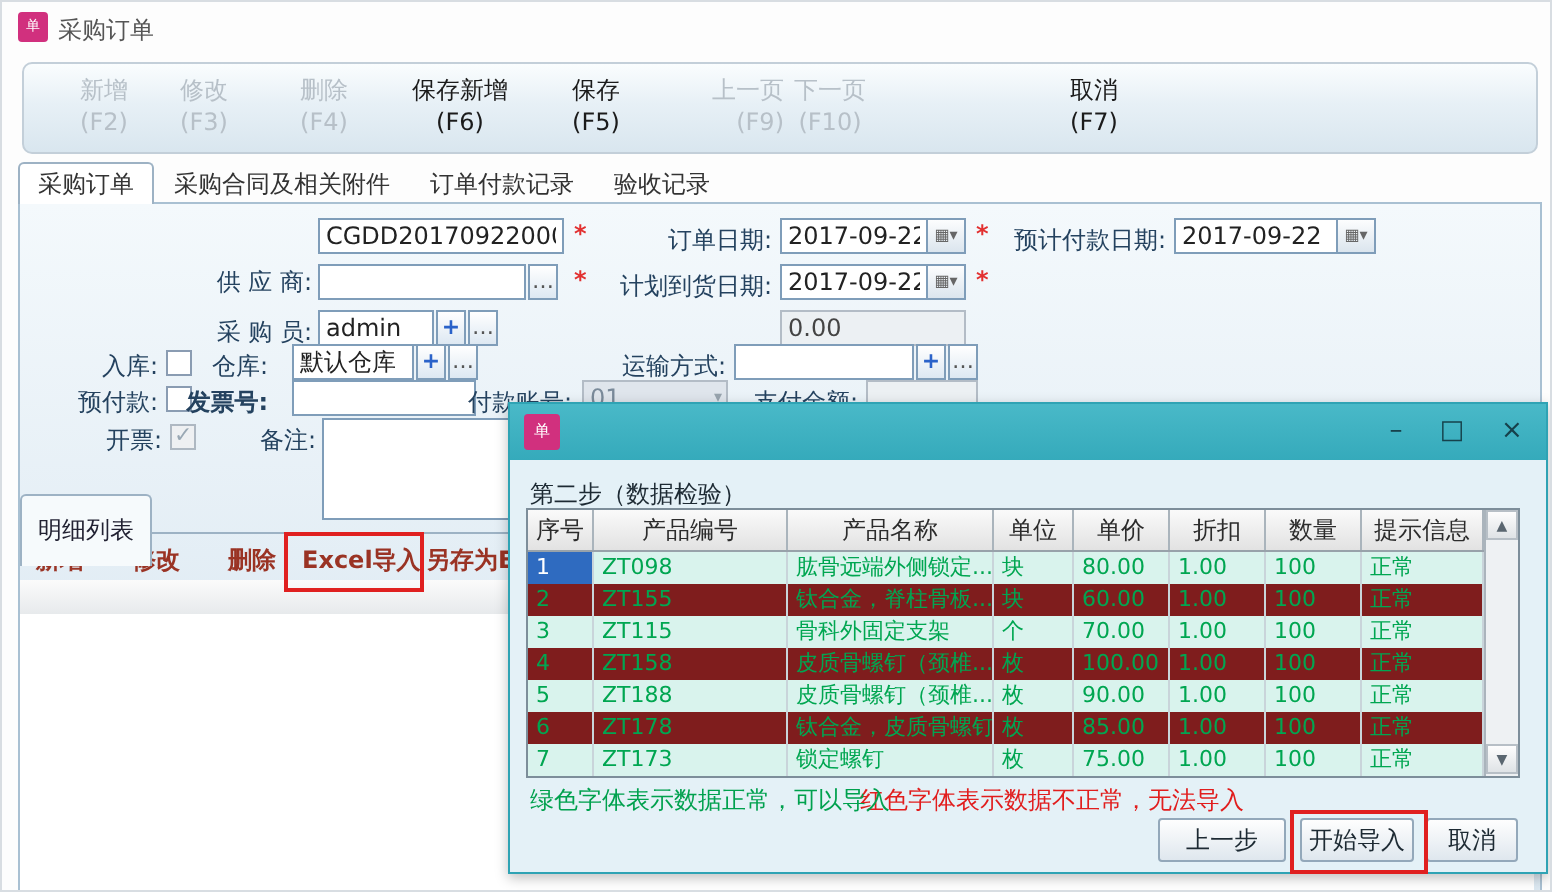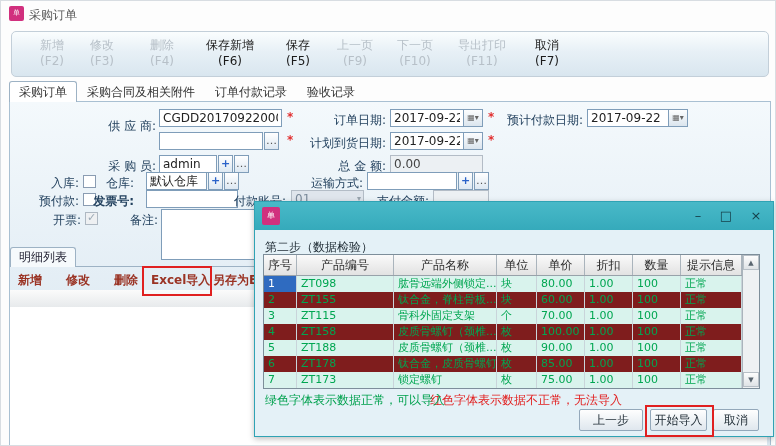--- a/index.html
+++ b/index.html
@@ -36,21 +36,21 @@
          background:linear-gradient(#fcfdfe,#dbe5ee);font-size:8px;color:#666;text-align:center;line-height:16px;}
   .cb{position:absolute;width:13px;height:13px;border:1px solid #8a9cb2;background:#fff;box-sizing:border-box;}
   .cb.dis{background:#eef0f2;border-color:#aeb8c2;}
   .cb.checked::after{content:"✓";position:absolute;left:1px;top:-2px;font-size:11px;color:#9aa8b4;}
   .select{position:absolute;height:18px;border:1px solid #b3bcc6;background:#dfe5ec;box-sizing:border-box;
           font-size:12px;color:#7a8a9a;padding:1px 3px;}
   .select .arr{position:absolute;right:2px;top:3px;font-size:8px;color:#98a4ae;}
   textarea.remark{position:absolute;border:1px solid #7f9db9;resize:none;background:#fff;
                   font:12px "DejaVu Sans",sans-serif;box-sizing:border-box;}
   
-  .dtab{position:absolute;left:9px;top:246px;height:19px;line-height:19px;padding:0 8px;font-size:12px;color:#223;
+  .dtab{position:absolute;left:9px;top:246px;height:19px;line-height:19px;padding:8px 8px;font-size:12px;color:#223;
         background:#f6fafc;border:1px solid #9db2c4;border-bottom:none;border-radius:3px 3px 0 0;z-index:2;}
   .dline{position:absolute;left:9px;top:265px;width:757px;height:1px;background:#9db2c4;}
   .dtool{position:absolute;top:271px;font-size:12px;font-weight:bold;color:#9a3324;cursor:default;white-space:nowrap;}
   .ghead{position:absolute;left:9px;top:289px;height:17px;width:757px;
          background:linear-gradient(#fbfbfb,#e7eaec);border-bottom:1px solid #b4bec6;font-size:0;}
   .ghc{display:inline-block;height:16px;line-height:16px;font-size:12px;color:#333;text-align:center;
        border-right:1px solid #c3ccd4;box-sizing:border-box;overflow:hidden;white-space:nowrap;}
   .ghc.req{color:#d42222;margin-top:48px;}
   .gbody{position:absolute;left:9px;top:306px;width:757px;height:138px;background:#fff;}
   
@@ -106,31 +106,27 @@
         <div>(F4)</div>
       </div>
     <div class="tbtn on" style="left:181px;">
         <div>保存新增</div>
         <div>(F6)</div>
       </div>
     <div class="tbtn on" style="left:249px;">
         <div>保存</div>
         <div>(F5)</div>
       </div>
-    <div class="tbtn off" style="left:306px;">
+    <div class="tbtn off" style="left:306px;text-align:right;">
         <div>上一页</div>
         <div>(F9)</div>
       </div>
     <div class="tbtn off" style="left:366px;">
         <div>下一页</div>
         <div>(F10)</div>
-      </div>
-    <div class="tbtn off" style="left:433px;">
-        <div>导出打印</div>
-        <div>(F11)</div>
       </div>
     <div class="tbtn on" style="left:498px;">
         <div>取消</div>
         <div>(F7)</div>
       </div>
   </div>
 
   <div class="abs tabstrip">
     <span class="tab active">采购订单</span>
     <span class="tab">采购合同及相关附件</span>
@@ -143,34 +139,33 @@
   <input class="fld" style="left: 158px; top: 108px; width: 123px;" value="CGDD201709220001">
   <div class="star" style="left:286px;top:109px;">*</div>
   <div class="lbl" style="left:288px;top:111px;width:97px;">订单日期:</div>
   <input class="fld" style="left: 389px; top: 108px; width: 74px;" value="2017-09-22">
   <div class="dpick" style="left:462px;top:108px;"><span>▦</span><span>▾</span></div>
   <div class="star" style="left:487px;top:109px;">*</div>
   <div class="lbl" style="left:482px;top:111px;width:100px;">预计付款日期:</div>
   <input class="fld" style="left: 586px; top: 108px; width: 82px;" value="2017-09-22">
   <div class="dpick" style="left:667px;top:108px;"><span>▦</span><span>▾</span></div>
 
-  <div class="lbl" style="left:60px;top:117px;width:95px;">供 应 商:</div>
+  <div class="lbl" style="left:60px;top:132px;width:95px;">供 应 商:</div>
   <input class="fld" style="left: 158px; top: 131px; width: 104px;" value="">
   <div class="sbtn" style="left:263px;top:131px;">…</div>
   <div class="star" style="left:286px;top:132px;">*</div>
   <div class="lbl" style="left:288px;top:134px;width:97px;">计划到货日期:</div>
   <input class="fld" style="left: 389px; top: 131px; width: 74px;" value="2017-09-22">
   <div class="dpick" style="left:462px;top:131px;"><span>▦</span><span>▾</span></div>
   <div class="star" style="left:487px;top:132px;">*</div>
 
   <div class="lbl" style="left:60px;top:157px;width:95px;">采 购 员:</div>
   <input class="fld" style="left: 158px; top: 154px; width: 58px;" value="admin">
   <div class="sbtn plus" style="left:217px;top:154px;">+</div>
   <div class="sbtn" style="left:233px;top:154px;">…</div>
-  <div class="lbl" style="left:288px;top:157px;width:97px;">总 金 额:</div>
   <input class="fld ro" style="left: 389px; top: 154px; width: 93px;" readonly="" value="0.00">
 
   <div class="lbl" style="left:33px;top:174px;width:45px;">入库:</div>
   <div class="cb" style="left:82px;top:174px;"></div>
   <div class="lbl" style="left:88px;top:174px;width:45px;">仓库:</div>
   <input class="fld" style="left: 145px; top: 171px; width: 61px;" value="默认仓库">
   <div class="sbtn plus" style="left:207px;top:171px;">+</div>
   <div class="sbtn" style="left:223px;top:171px;">…</div>
   <div class="lbl" style="left:267px;top:174px;width:95px;">运输方式:</div>
   <input class="fld" style="left: 366px; top: 171px; width: 90px;" value="">

